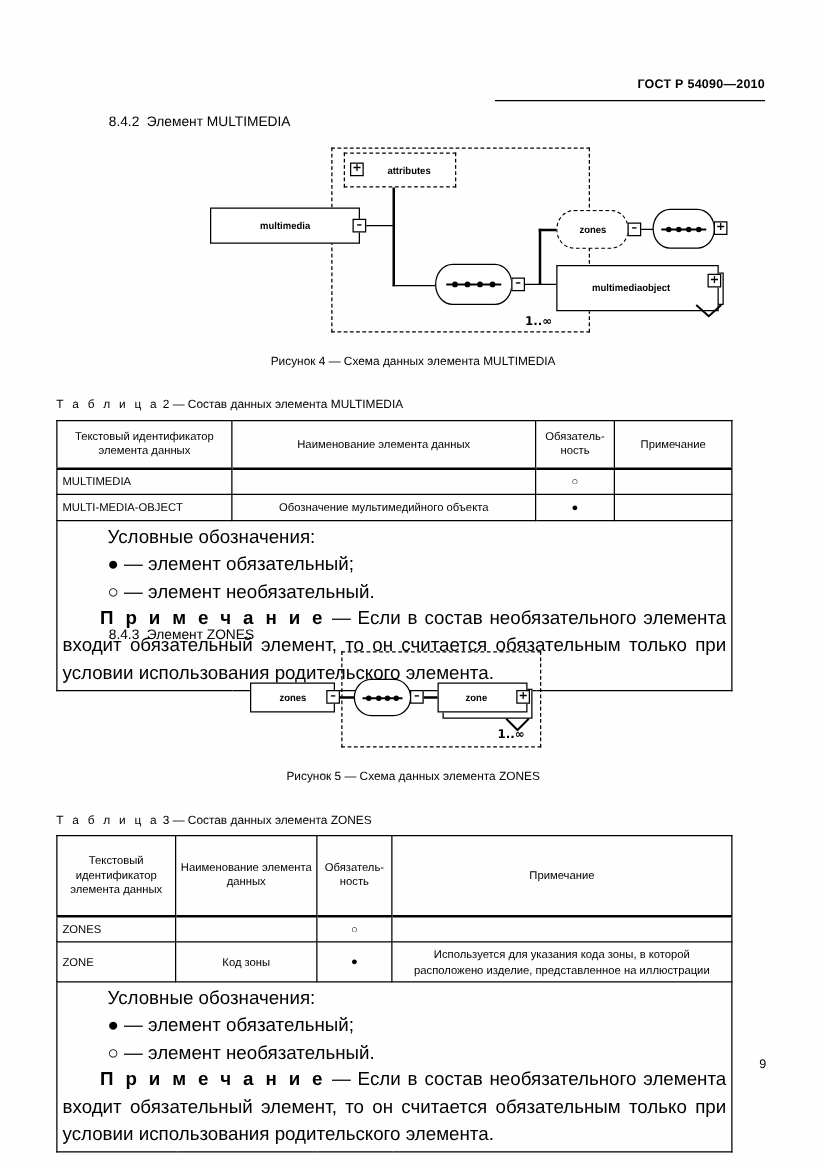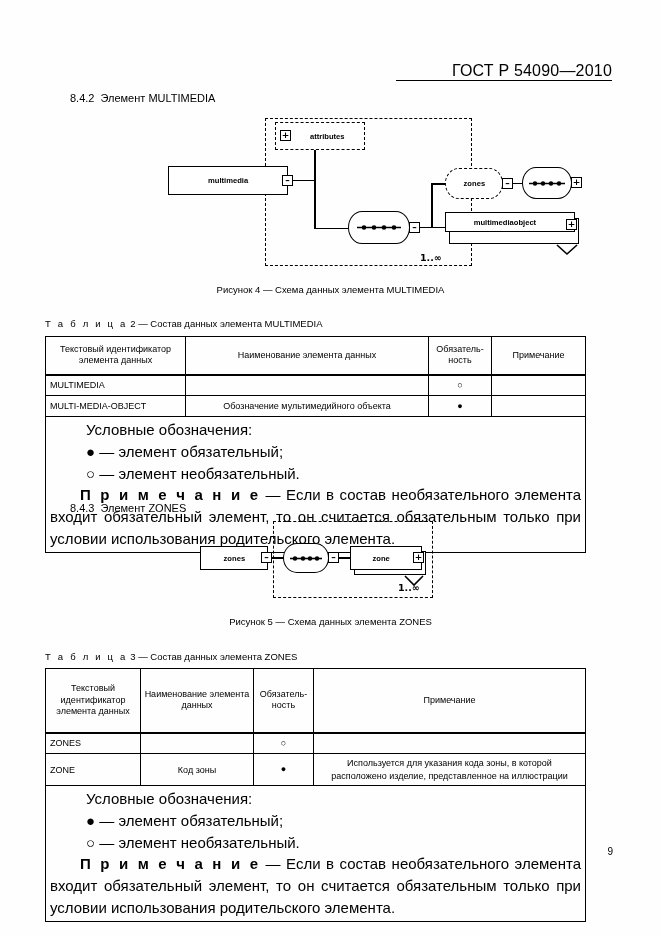--- a/index.html
+++ b/index.html
@@ -19,39 +19,40 @@
     position: absolute;
     inset: 0;
     background: #fefefe;
   }
 
   
   .doc-header {
     position: absolute;
     top: 62px;
     right: 49px;
-    font-size: 16px;
-    font-weight: normal;
+    font-size: 10px;
+    font-weight: bold;
     letter-spacing: 0.2px;
     white-space: nowrap;
   }
   .header-rule {
     position: absolute;
     top: 80px;
     left: 396px;
     width: 216px;
     height: 1px;
     background: #000;
   }
 
   
   .section-heading {
     position: absolute;
     font-size: 11px;
     white-space: nowrap;
+    margin-left: 17px;
   }
   .sec-842 { top: 92px; left: 70px; }
   .sec-843 { top: 502px; left: 70px; }
   .sec-num { margin-right: 6px; }
 
   
   .figure-caption {
     position: absolute;
     font-size: 9.5px;
     white-space: nowrap;
@@ -266,21 +267,21 @@
         <circle cx="15" cy="4.5" r="2.2" fill="#000"></circle>
         <circle cx="23" cy="4.5" r="2.2" fill="#000"></circle>
         <circle cx="31" cy="4.5" r="2.2" fill="#000"></circle>
       </svg>
     </div>
     <div class="expander" style="left:411px; top:67px;">
       <span>+</span>
     </div>
 
     <div class="stack-shadow" style="left:289px; top:108px; width:130px; height:26px;"></div>
-    <div class="node node-solid" style="left:285px; top:102px; width:130px; height:20px;">
+    <div class="node node-solid" style="left:285px; top:102px; width:130px; height:37px;">
       <span class="node-label" style="margin-right:10px;">multimediaobject</span>
     </div>
     <div class="expander" style="left:406px; top:109px;">
       <span>+</span>
     </div>
 
     <div class="brace" style="left:396px; top:132px;">
       <svg width="22" height="12" viewBox="0 0 22 12">
         <polyline points="1,1 11,10 21,1" fill="none" stroke="#000" stroke-width="1.6"></polyline>
       </svg>

